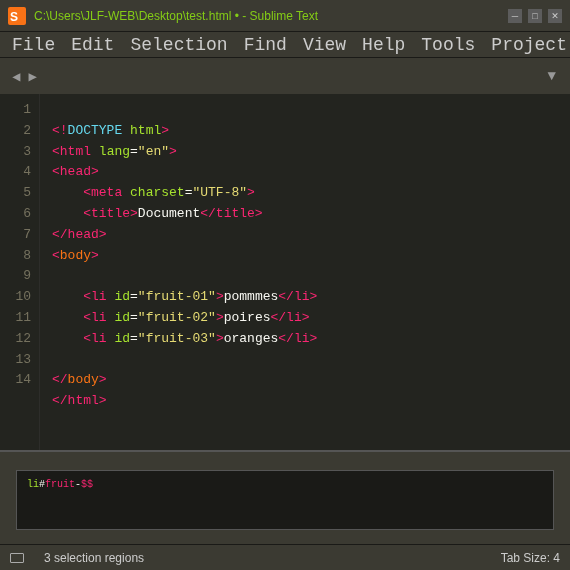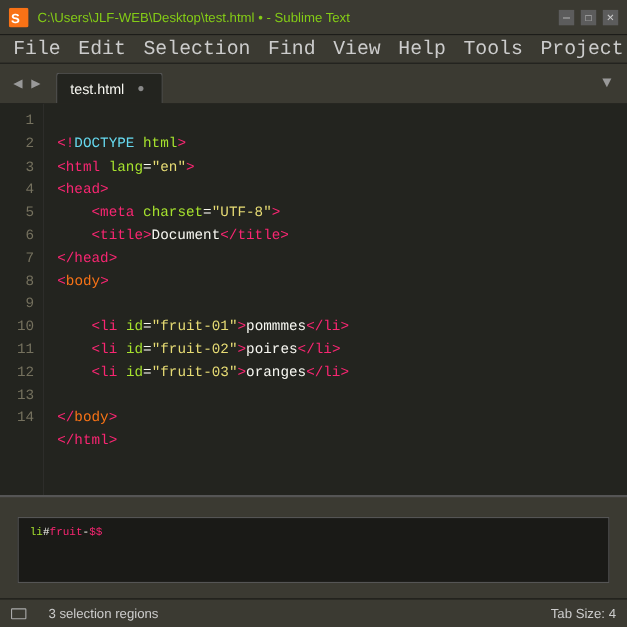--- a/index.html
+++ b/index.html
@@ -235,24 +235,20 @@
   <span class="menu-item">View</span>
   <span class="menu-item">Help</span>
   <span class="menu-item">Tools</span>
   <span class="menu-item">Project</span>
   <span class="menu-item">View</span>
 </div>
 
 <div id="tab-bar">
   <span id="tab-scroll-left">◀</span>
   <span id="tab-scroll-right" style="margin-right:4px;">▶</span>
-  <div id="active-tab">
-    <span>test.html</span>
-    <span id="tab-close-btn">●</span>
-  </div>
   <span id="tab-dropdown">▼</span>
 </div>
 
 <div id="editor-area">
   <div id="line-numbers">
     <div>1</div>
     <div>2</div>
     <div>3</div>
     <div>4</div>
     <div>5</div>

